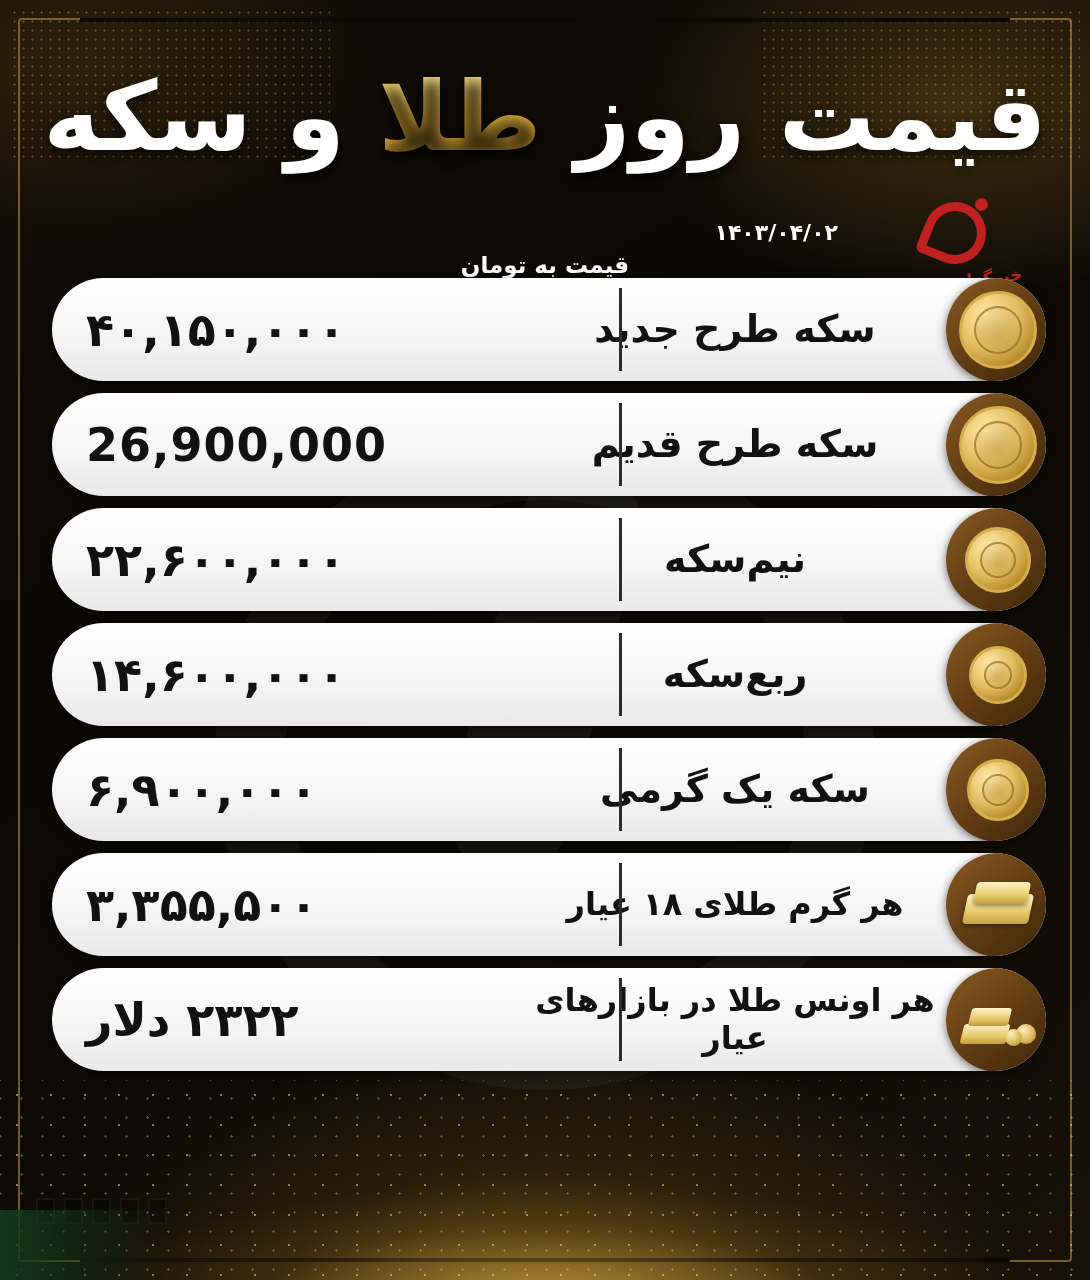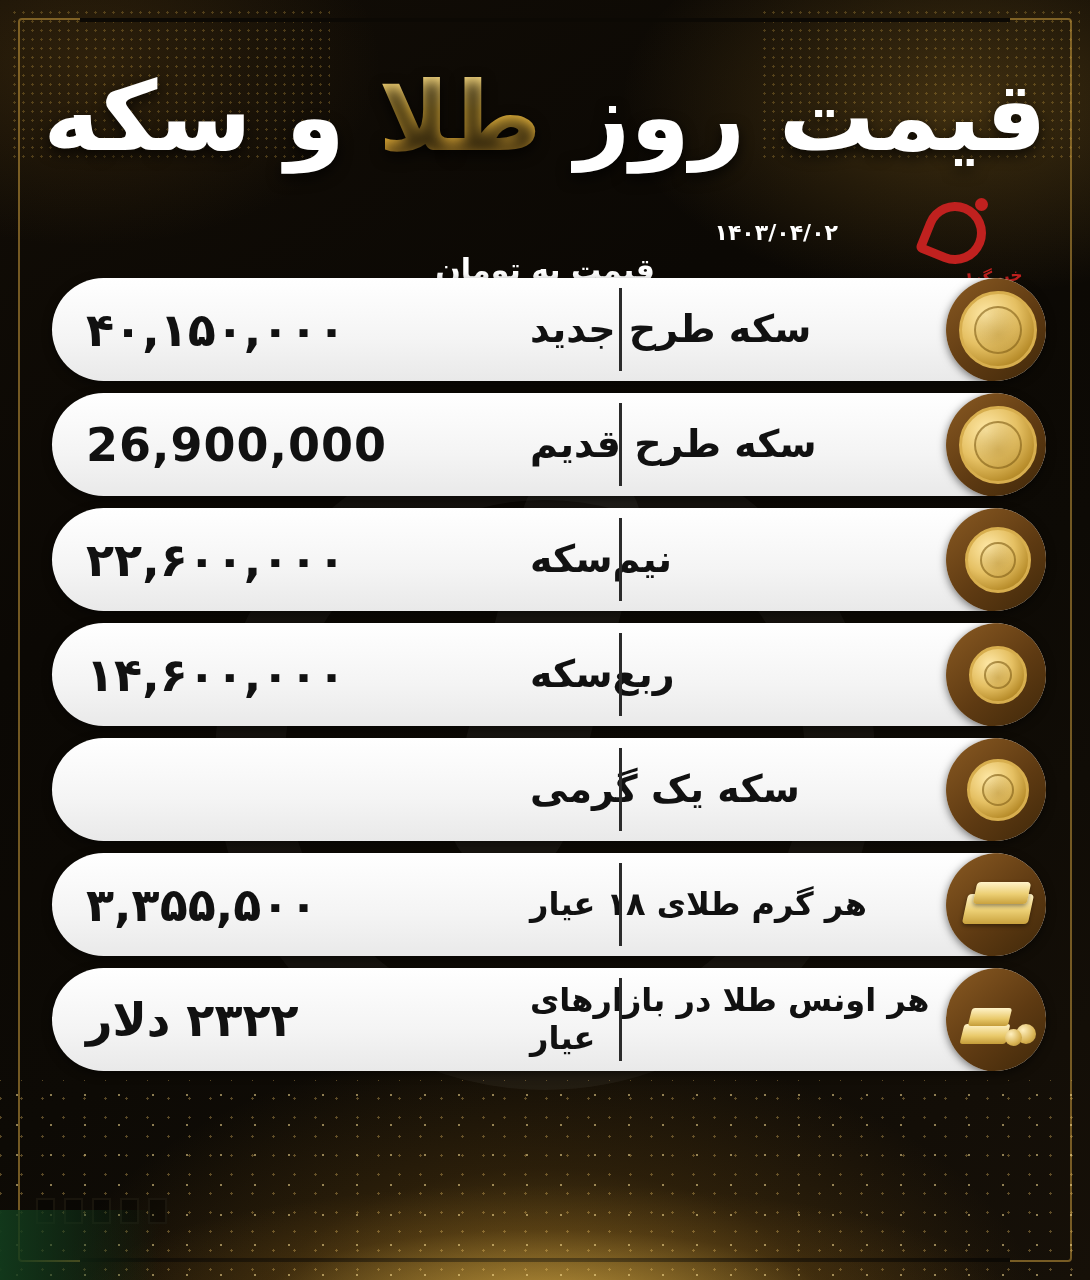--- a/index.html
+++ b/index.html
@@ -112,21 +112,21 @@
     letter-spacing: 1px;
     direction: ltr;
     unicode-bidi: bidi-override;
   }
 
   .subtitle {
     position: absolute;
     left: 0; right: 0;
     top: 252px;
     text-align: center;
-    font-size: 30px;
+    font-size: 23px;
     font-weight: bold;
     color: #ffffff;
     letter-spacing: 0.5px;
   }
 
   
   .agency-logo {
     position: absolute;
     right: 60px;
     top: 196px;
@@ -196,21 +196,21 @@
     right: 424px;
     top: 10px;
     bottom: 10px;
     width: 3px;
     background: #2b2b2b;
   }
 
   .label {
     width: 424px;
     padding-right: 14px;
-    text-align: left;
+    text-align: center;
     direction: rtl;
     font-size: 38px;
     font-weight: bold;
     color: #111111;
     line-height: 1.18;
     letter-spacing: -0.5px;
   }
   .label.small { font-size: 32px; }
 
   .value {
@@ -408,20 +408,21 @@
         <div class="icon-holder">
             <span class="coin quarter"></span>
           </div>
       </div>
     </div>
 
     <div class="row">
       <div class="row-plate">
         <div class="divider"></div>
         <div class="label">سکه یک گرمی</div>
+        <div class="value">۶,۹۰۰,۰۰۰</div>
         <div class="icon-holder">
             <span class="coin gram"></span>
           </div>
       </div>
     </div>
 
     <div class="row">
       <div class="row-plate">
         <div class="divider"></div>
         <div class="label small">هر گرم طلای ۱۸ عیار</div>

